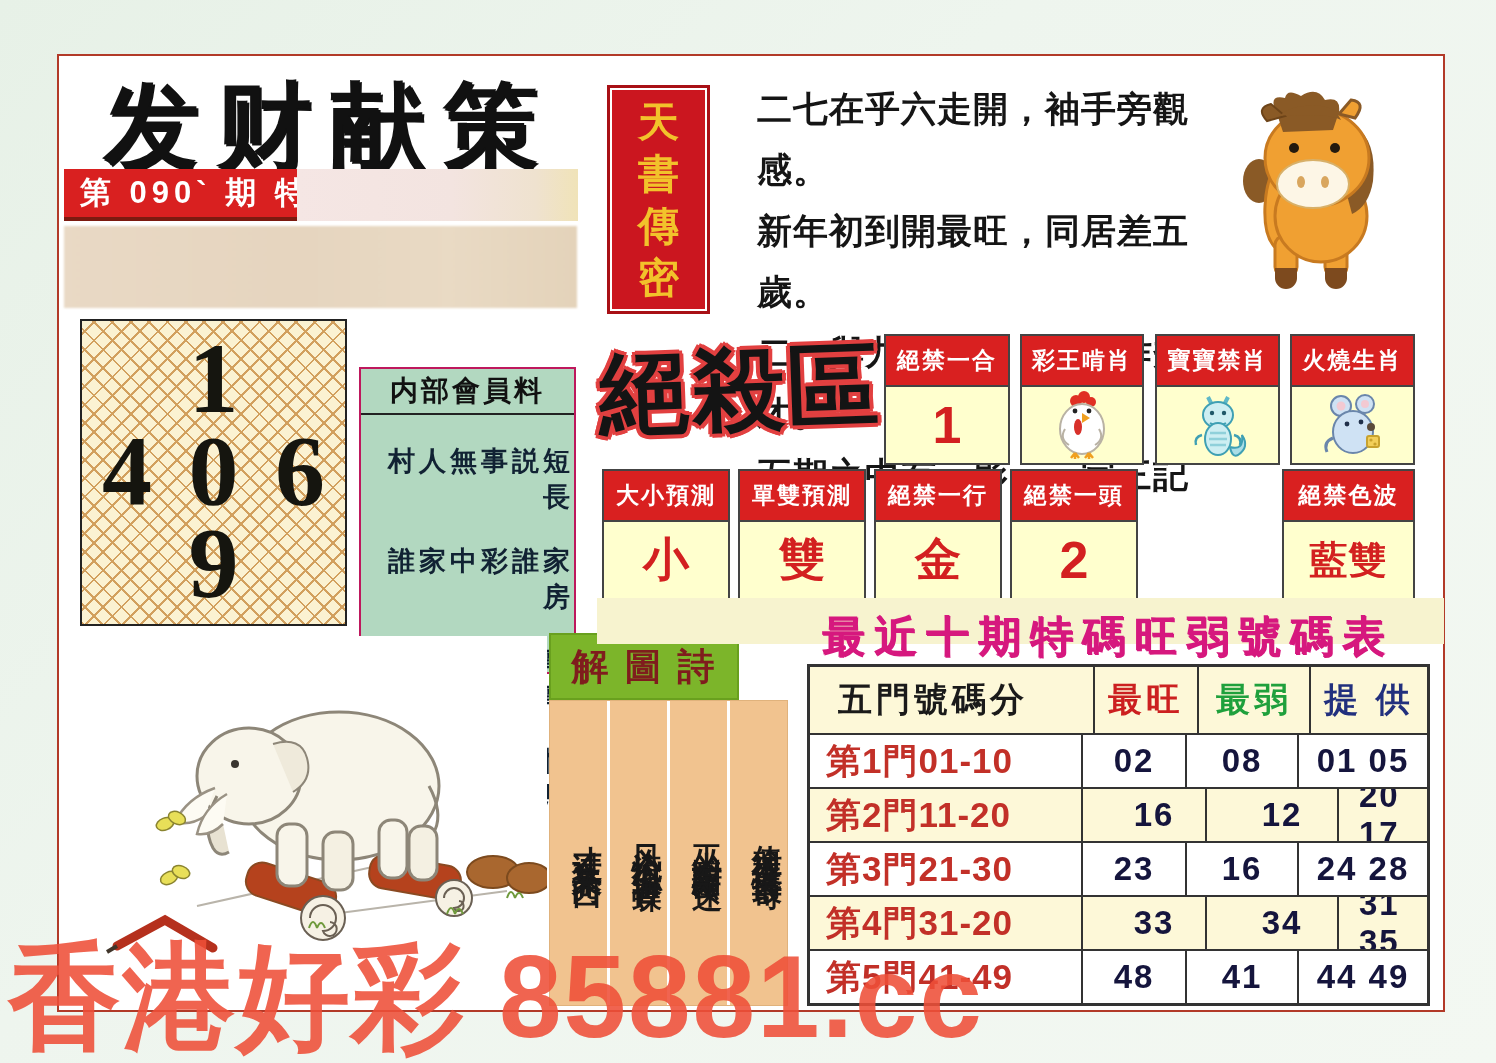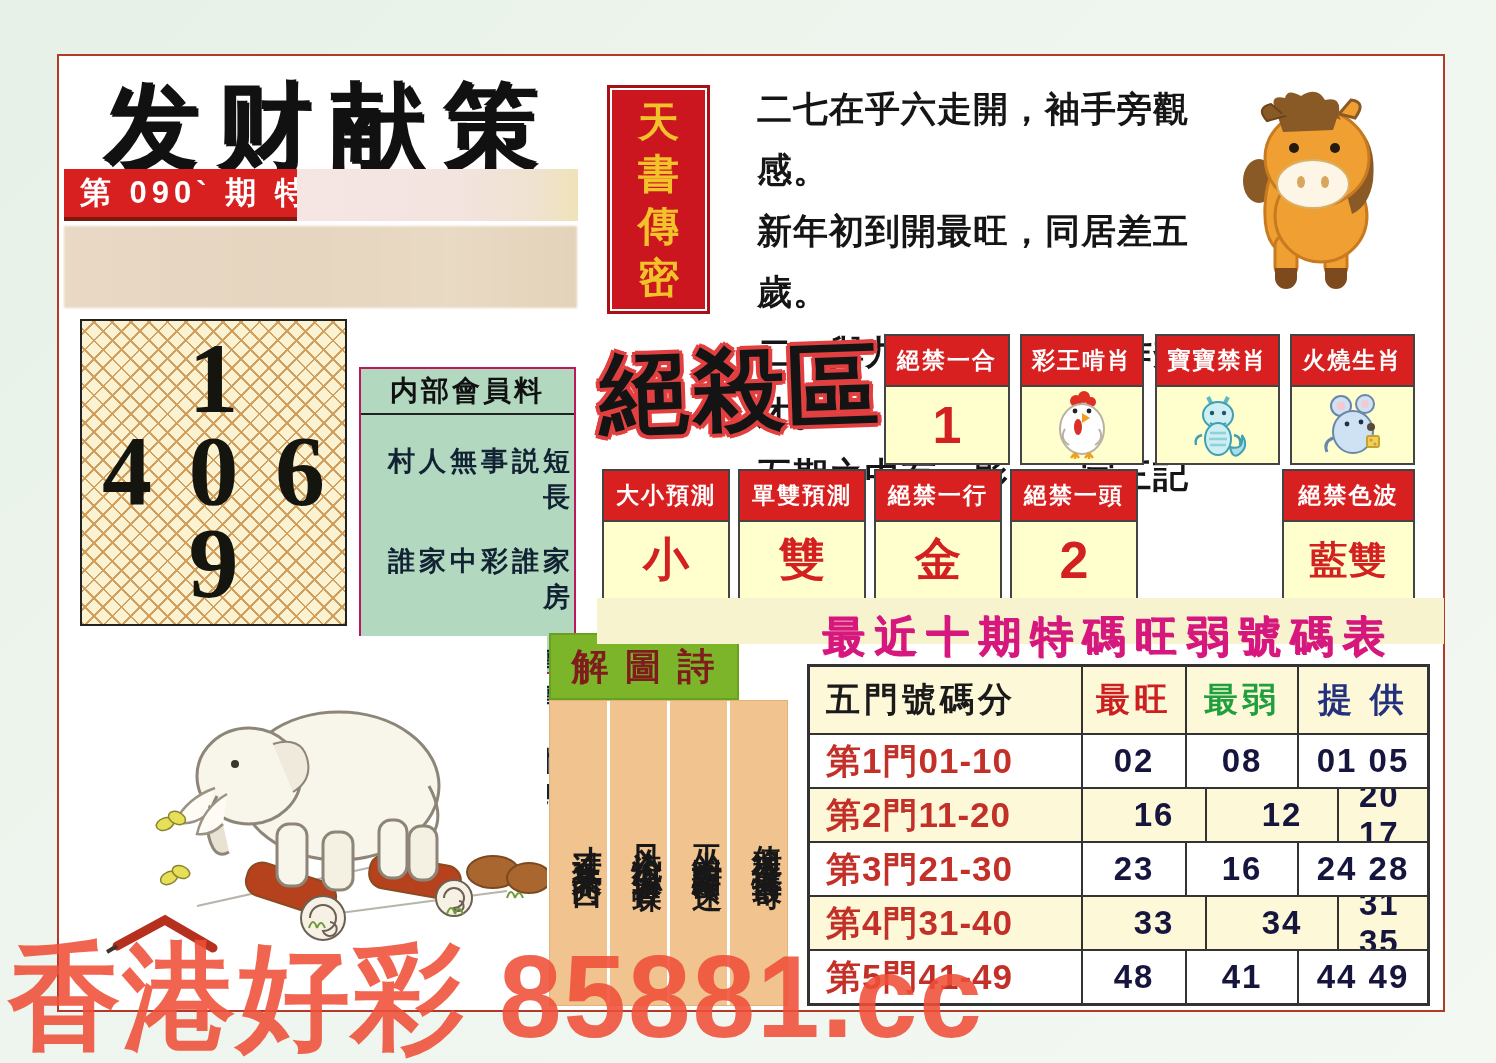--- a/index.html
+++ b/index.html
@@ -127,21 +127,21 @@
     left:763px; top:552px; width:625px; font-size:43px; font-weight:900;
     color:#d6187e; letter-spacing:9px; white-space:nowrap;
     text-shadow:1px 1px 0 #d6187e;
   }
   .ht {
     left:748px; top:608px; width:623px; height:342px; border:3px solid #333;
     display:flex; flex-direction:column; background:#fdf8d8;
   }
   .ht-row { display:flex; flex-direction:row; border-top:2px solid #333; }
   .ht-row:first-child { border-top:none; }
-  .ht-hrow { height:66px; background:#fdf8d8; }
+  .ht-hrow { height:66px; background:#fdf8d8;margin-left:12px; }
   .ht-drow { height:54px; }
   .bg-blue { background:#ffffff; }
   .bg-cream { background:#fdf8d8;gap:20px; }
   .ht-cell {
     display:flex; align-items:center; justify-content:center;
     border-right:2px solid #333; font-weight:bold; overflow:hidden;
   }
   .ht-cell:last-child { border-right:none; }
   .c1 { width:273px; justify-content:flex-start; padding-left:16px; }
   .c2 { width:104px; } .c3 { width:112px; } .c4 { flex:1; }
@@ -378,21 +378,21 @@
       <div class="ht-cell c3 row-num">12</div>
       <div class="ht-cell c4 row-num">20 17</div>
     </div>
     <div class="ht-row ht-drow bg-blue">
       <div class="ht-cell c1 row-label">第3門21-30</div>
       <div class="ht-cell c2 row-num">23</div>
       <div class="ht-cell c3 row-num">16</div>
       <div class="ht-cell c4 row-num">24 28</div>
     </div>
     <div class="ht-row ht-drow bg-cream">
-      <div class="ht-cell c1 row-label">第4門31-40</div>
+      <div class="ht-cell c1 row-label">第4門31-20</div>
       <div class="ht-cell c2 row-num">33</div>
       <div class="ht-cell c3 row-num">34</div>
       <div class="ht-cell c4 row-num">31 35</div>
     </div>
     <div class="ht-row ht-drow bg-blue">
       <div class="ht-cell c1 row-label">第5門41-49</div>
       <div class="ht-cell c2 row-num">48</div>
       <div class="ht-cell c3 row-num">41</div>
       <div class="ht-cell c4 row-num">44 49</div>
     </div>

